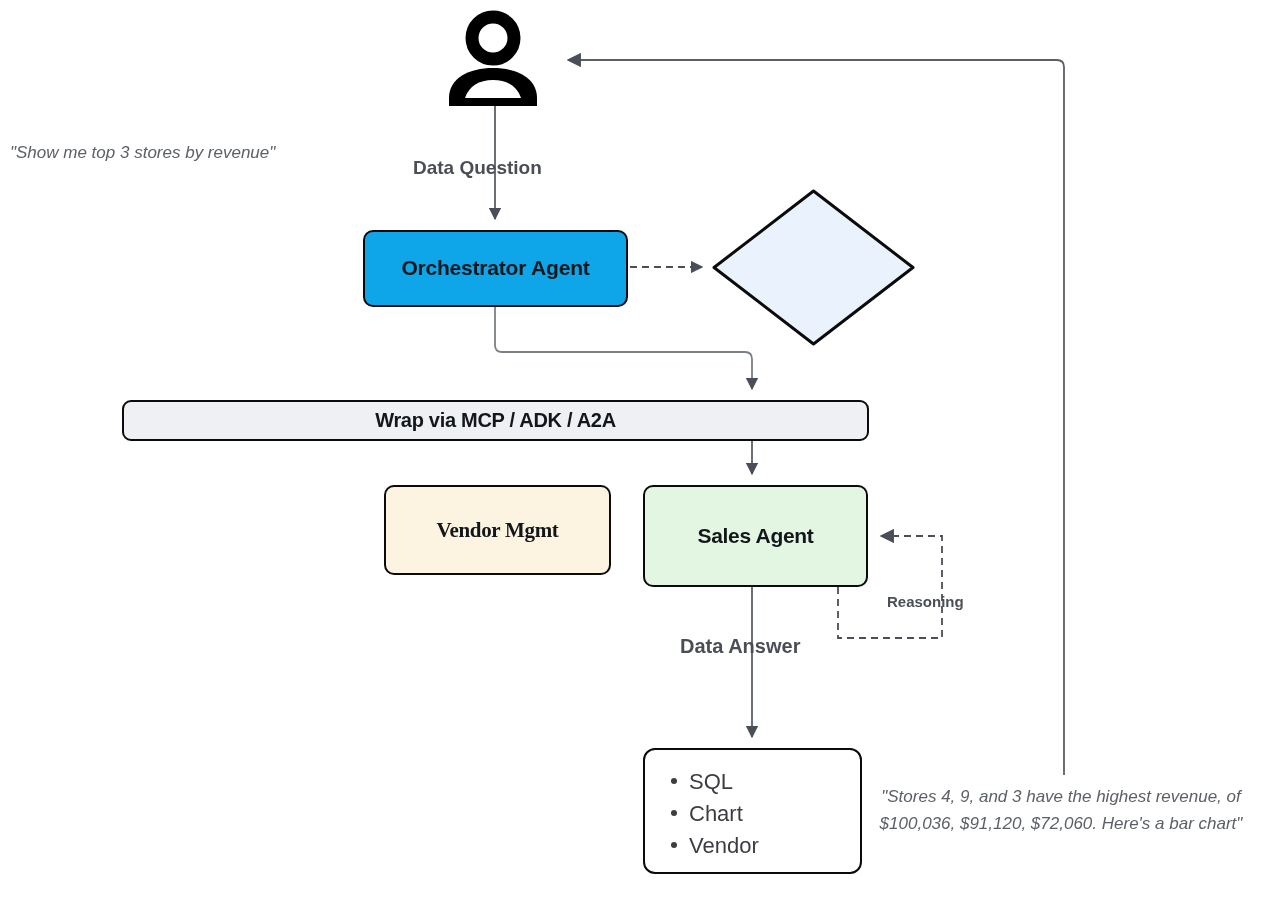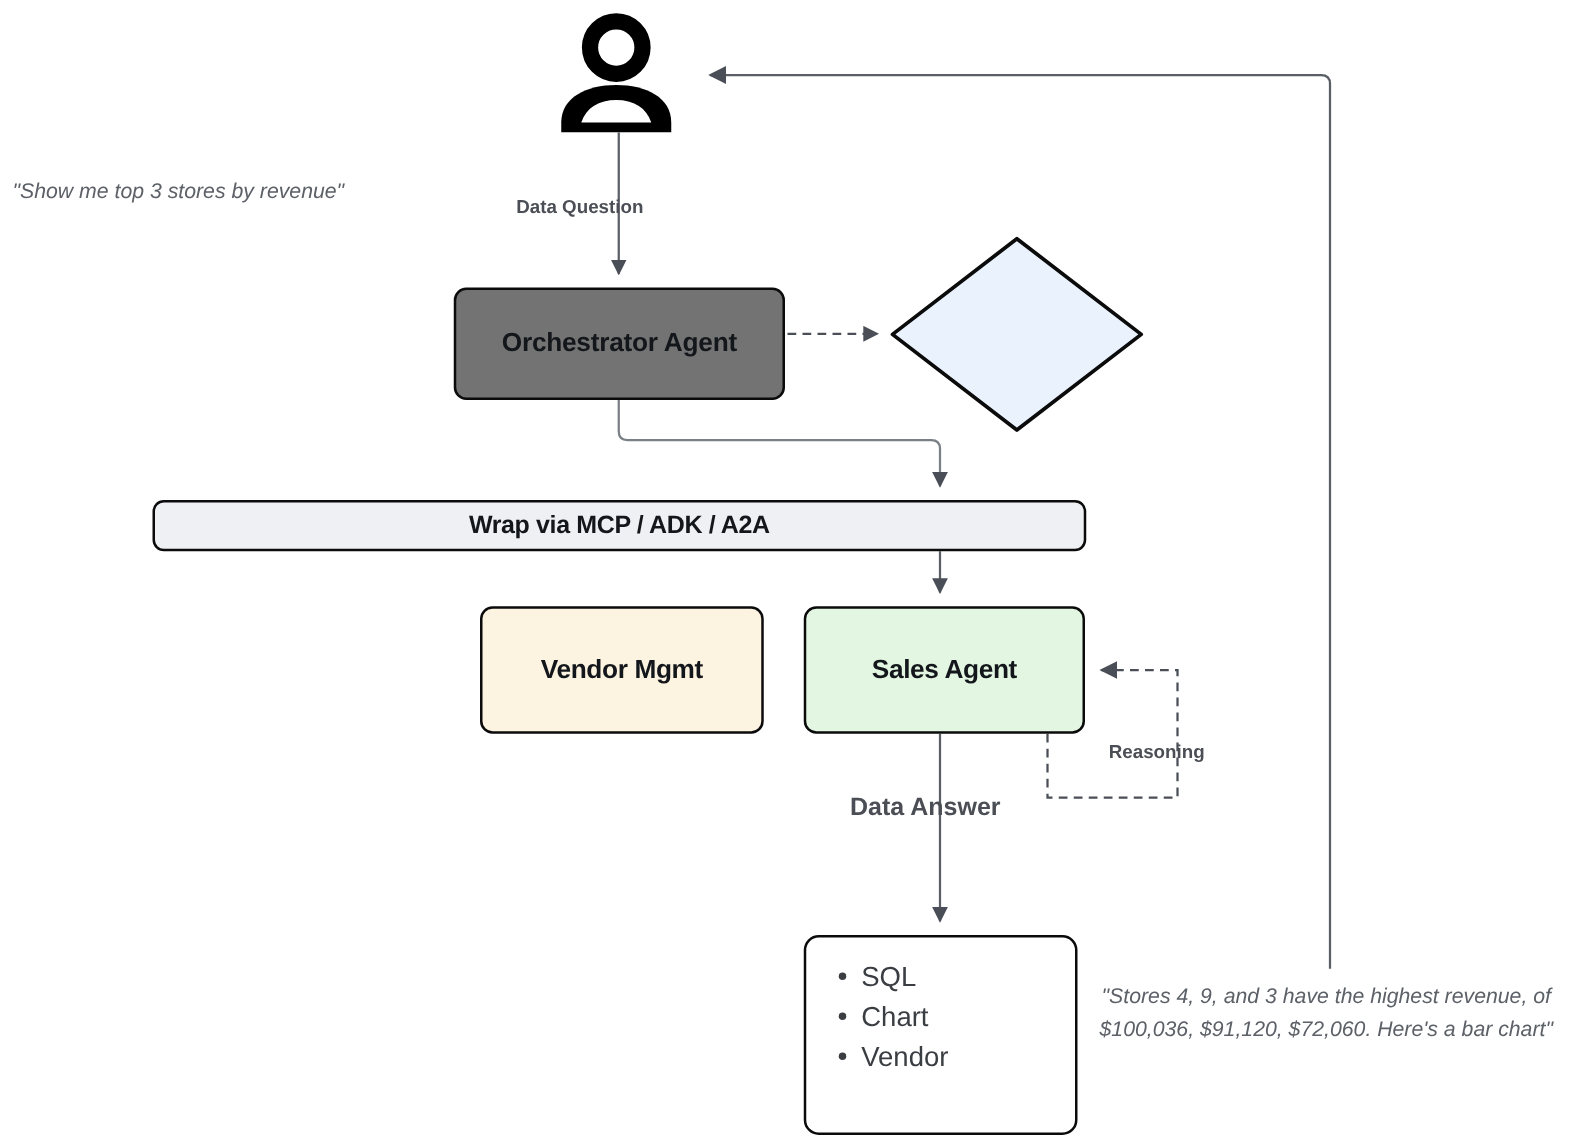--- a/index.html
+++ b/index.html
@@ -32,54 +32,55 @@
     align-items: center;
     justify-content: center;
     border: 2.5px solid #0b0b0b;
     border-radius: 10px;
     font-weight: bold;
     color: #13161a;
     text-align: center;
     line-height: 1.25;
   }
   .node-orchestrator {
-    left: 363px; top: 230px; width: 265px; height: 90px;
-    background: #737373;
+    left: 363px; top: 230px; width: 265px; height: 77px;
+    background: #0ea5e9;
     font-size: 21px;
     letter-spacing: -0.2px;
     text-align: right;
   }
   .node-wrap {
     left: 122px; top: 400px; width: 747px; height: 41px;
     background: #eff0f3;
     border-radius: 9px;
     font-size: 20px;
     letter-spacing: -0.3px;
   }
   .node-inventory {
     left: 122px; top: 485px; width: 228px; height: 102px;
     background: #fcf3e0;
     font-size: 21px;
     letter-spacing: -0.3px;
   }
   .node-vendor {
-    left: 384px; top: 485px; width: 227px; height: 102px;
+    left: 384px; top: 485px; width: 227px; height: 90px;
     background: #fcf3e0;
     font-size: 21px;
     letter-spacing: -0.3px;
+    font-family: Liberation Serif, serif;
   }
   .node-sales {
     left: 643px; top: 485px; width: 225px; height: 102px;
     background: #e3f6e2;
     font-size: 21px;
     letter-spacing: -0.3px;
     align-items: center;
   }
   .node-output {
-    left: 643px; top: 748px; width: 219px; height: 160px;
+    left: 643px; top: 748px; width: 219px; height: 126px;
     background: #ffffff;
     border-radius: 12px;
     display: block;
     padding: 16px 0 0 22px;
   }
   .out-list {
     list-style: none;
     margin: 0;
     padding: 0;
     text-align: left;
@@ -128,21 +129,21 @@
     font-weight: normal;
     color: #4a4d52;
   }
   .edge-label {
     position: absolute;
     font-weight: bold;
     color: #4b4f55;
     white-space: nowrap;
   }
   .lbl-data-question {
-    left: 413px; top: 157px; font-size: 15px;
+    left: 413px; top: 157px; font-size: 19px;
   }
   .lbl-data-answer {
     left: 680px; top: 635px; font-size: 20px;
   }
   .lbl-reasoning {
     left: 887px; top: 593px; font-size: 15px;
   }
   .quote {
     position: absolute;
     font-style: italic;

